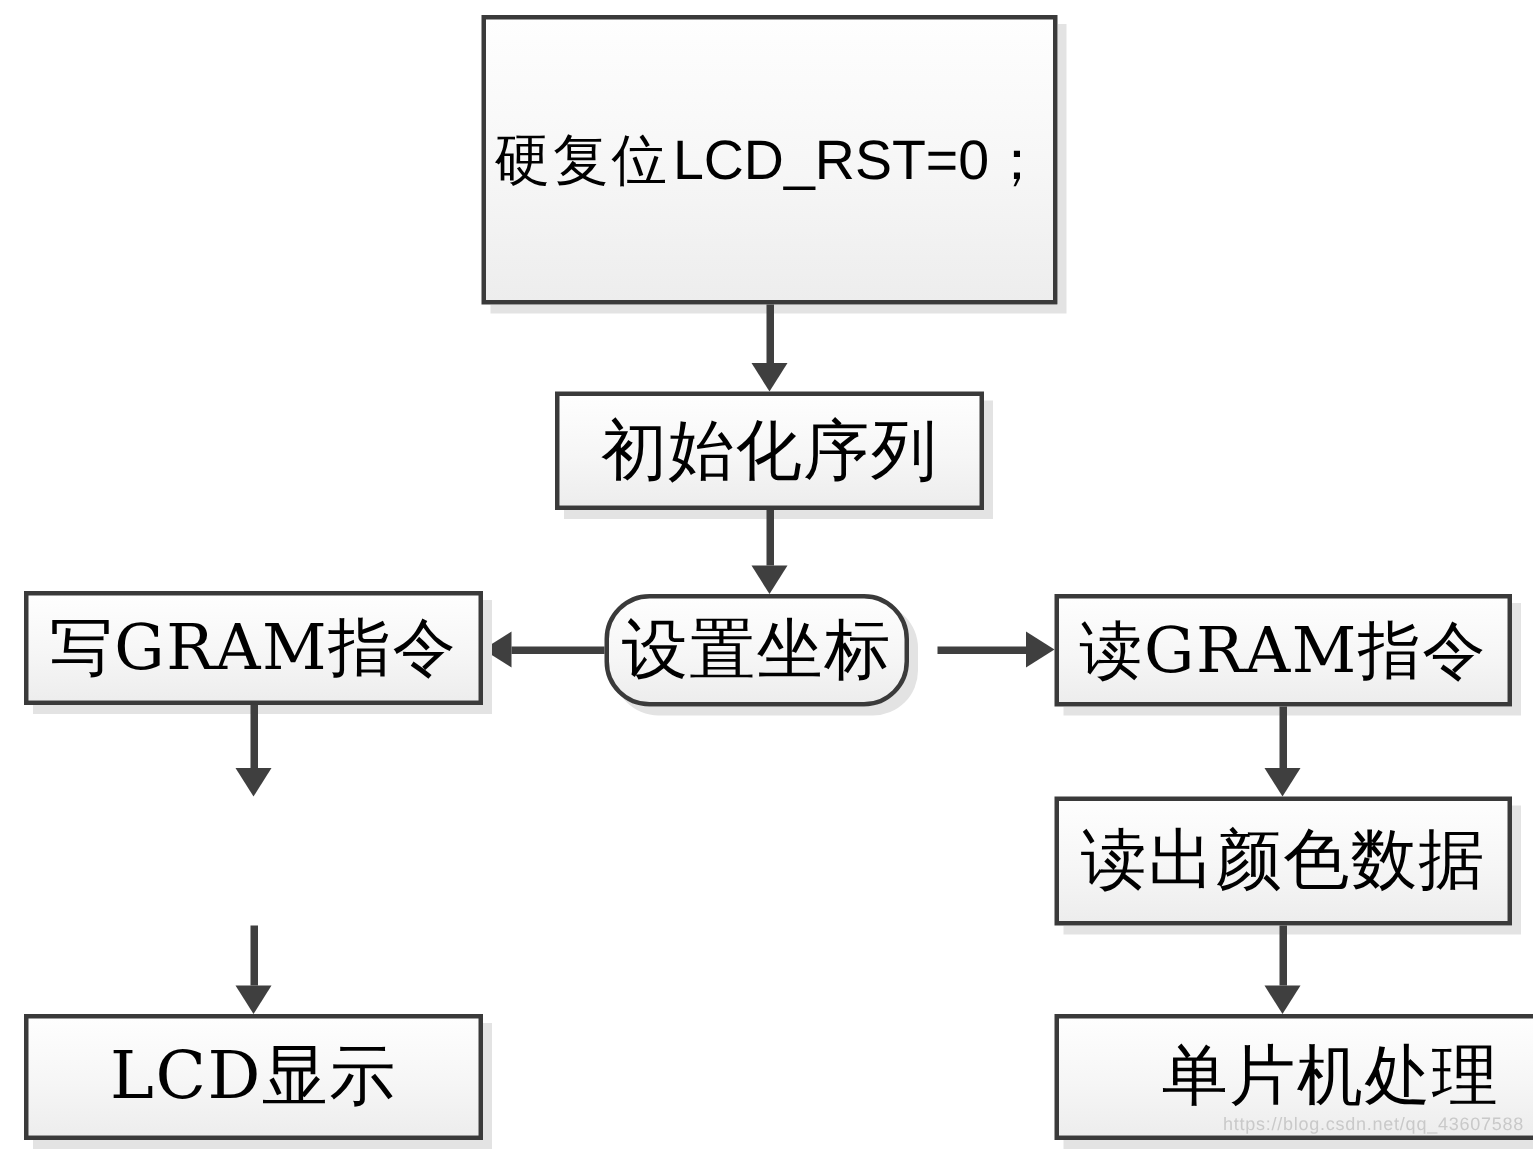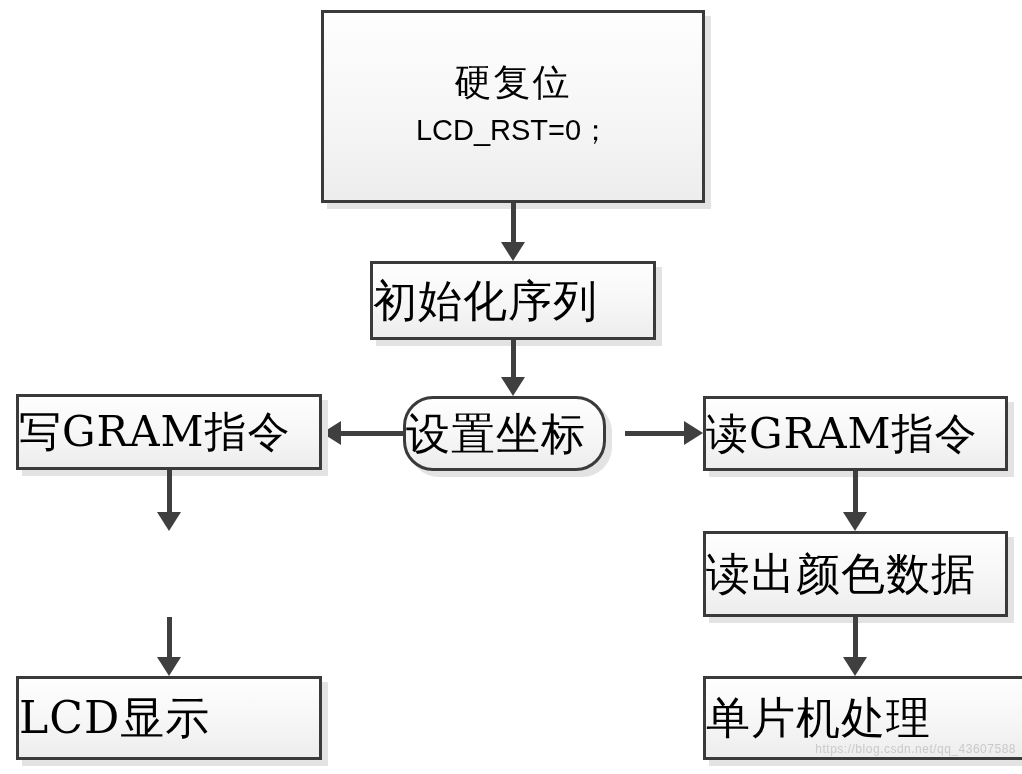--- a/index.html
+++ b/index.html
@@ -18,42 +18,42 @@
   }
   
   .box {
     position: absolute;
     box-sizing: border-box;
     border: 3px solid #3a3a3a;
     background: linear-gradient(180deg, #fefefe 0%, #f6f6f6 55%, #ededed 100%);
     box-shadow: 6px 6px 0 0 #e3e3e3;
     display: flex;
     align-items: center;
-    justify-content: flex-start;
+    justify-content: center;
     text-align: center;
   }
   .label-box span {
     font-size: 44px;
     line-height: 1;
     letter-spacing: 1px;
     white-space: nowrap;
   }
   .box.multi {
-    flex-direction: column;
+    flex-direction: row;
     justify-content: center;
     gap: 2px;
   }
   .box-title {
     font-size: 37px;
     line-height: 46px;
     letter-spacing: 2px;
   }
   .code-line {
     font-family: "Liberation Sans", sans-serif;
-    font-size: 29px;
+    font-size: 37px;
     line-height: 45px;
   }
   
   .varrow {
     position: absolute;
     width: 24px;
     display: flex;
     flex-direction: column;
     align-items: center;
   }

